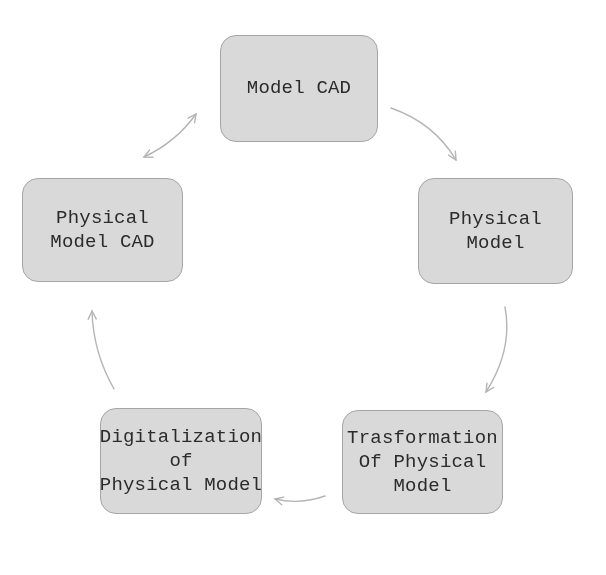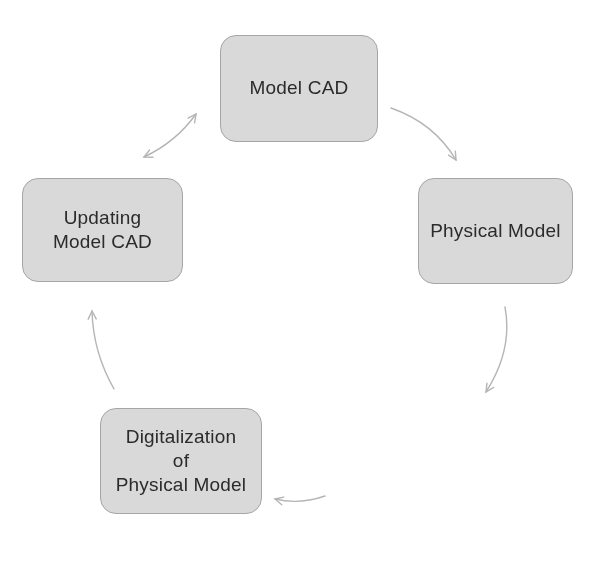--- a/index.html
+++ b/index.html
@@ -12,21 +12,21 @@
   html, body {
     margin: 0;
     padding: 0;
     background: var(--background);
   }
   .canvas {
     position: relative;
     width: 606px;
     height: 575px;
     background: var(--background);
-    font-family: Liberation Sans, sans-serif;
+    font-family: Liberation Mono, monospace;
     overflow: hidden;
   }
   .arrow-layer {
     position: absolute;
     left: 0;
     top: 0;
     width: 606px;
     height: 575px;
     pointer-events: none;
   }
@@ -90,25 +90,30 @@
   </svg>
 
   <div class="node" style="left:220px; top:35px; width:158px; height:107px;">
     <span class="node-label">Model CAD</span>
   </div>
 
   <div class="node" style="left:418px; top:178px; width:155px; height:106px;">
     <span class="node-label">Physical Model</span>
   </div>
 
+  <div class="node" style="left:342px; top:410px; width:161px; height:104px;">
+    <span class="node-label">Trasformation
+Of Physical
+Model</span>
+  </div>
 
   <div class="node" style="left:100px; top:408px; width:162px; height:106px;justify-content:center;">
     <span class="node-label">Digitalization
 of
 Physical Model</span>
   </div>
 
   <div class="node" style="left:22px; top:178px; width:161px; height:104px;">
-    <span class="node-label">Updating
+    <span class="node-label">Physical
 Model CAD</span>
   </div>
 
 </div>
 
 </body></html>

